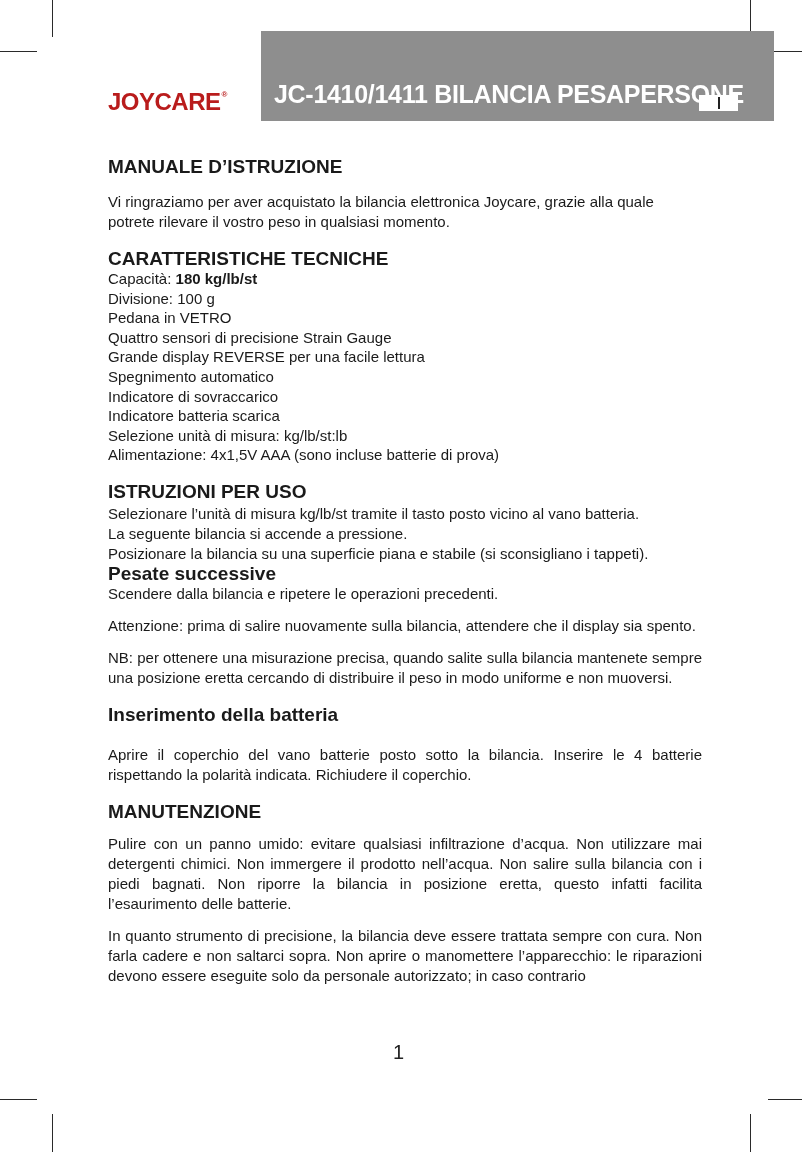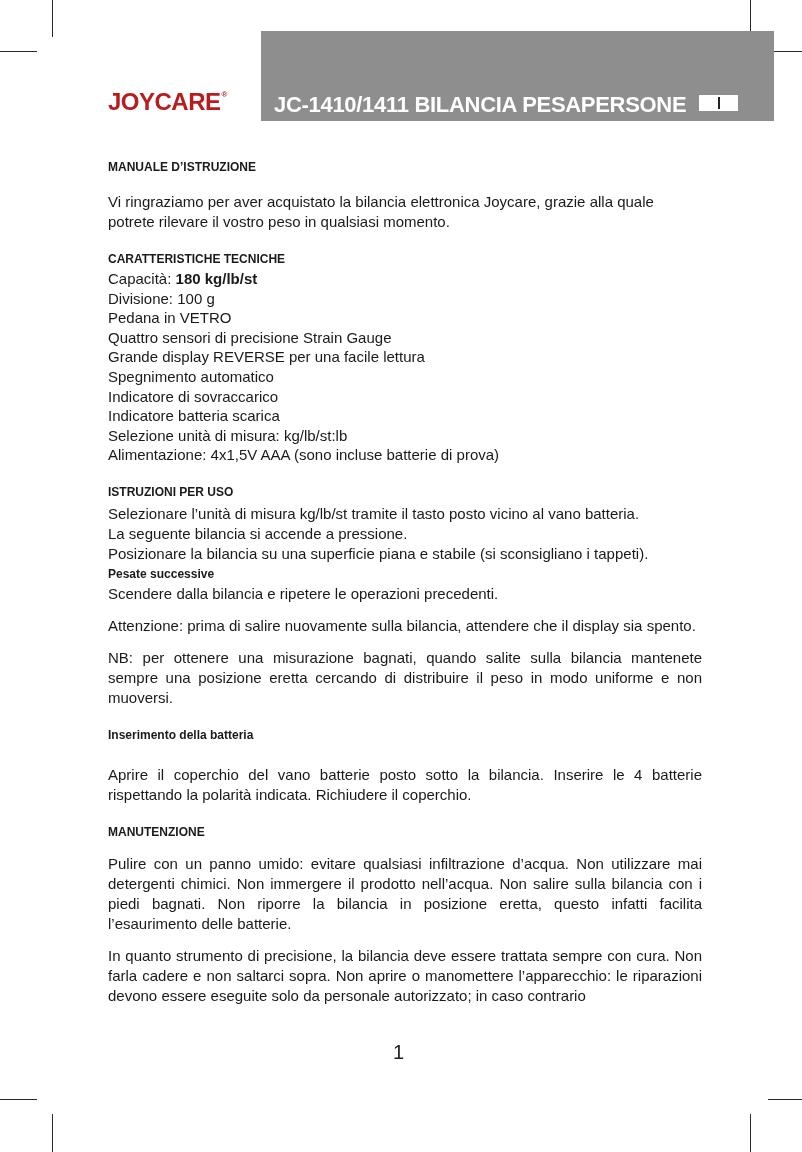--- a/index.html
+++ b/index.html
@@ -10,43 +10,43 @@
   }
   .crop { position: absolute; background: #2a2a2a; }
   .crop.v { width: 1px; }
   .crop.h { height: 1px; }
 
   .header-band {
     position: absolute; left: 261px; top: 31px; width: 513px; height: 90px;
     background: #8e8e8e;
   }
   .header-title {
-    position: absolute; left: 274px; top: 92px;
+    position: absolute; left: 274px; top: 80px;
     font-family: "Liberation Sans", sans-serif; font-weight: bold;
-    font-size: 22px; color: #ffffff; letter-spacing: -0.3px; white-space: nowrap;
+    font-size: 25px; color: #ffffff; letter-spacing: -0.3px; white-space: nowrap;
   }
   .lang-badge {
     position: absolute; left: 699px; top: 95px; width: 39px; height: 16px;
     background: #ffffff;
   }
   .lang-badge .bar {
     position: absolute; left: 19px; top: 2px; width: 2px; height: 12px; background: #222;
   }
   .logo {
     position: absolute; left: 108px; top: 88px;
     font-family: "Liberation Sans", sans-serif; font-weight: bold;
     font-size: 24px; letter-spacing: -0.5px; color: #b91c1c; white-space: nowrap;
   }
   .logo sup { font-size: 8px; vertical-align: top; position: relative; top: 2px; margin-left: 1px; }
 
   .content {
     position: absolute; left: 108px; top: 157px; width: 594px;
     font-size: 15px; line-height: 20px; color: #1a1a1a;
   }
-  .h { font-weight: bold; font-size: 12px; margin: 0; line-height: 20px; }
+  .h { font-weight: bold; font-size: 19px; margin: 0; line-height: 20px; }
   .p { margin: 0; }
   .justify { text-align: justify; text-align-last: left; margin-top: 12px; }
   .gap { height: 17px; }
   .spec { margin: 0; line-height: 19.6px; }
   .spec b { font-weight: bold; text-align: right; }
 
   .page-number {
     position: absolute; left: 393px; top: 1041px; font-size: 20px; color: #222;
   }
 </style>
@@ -94,21 +94,21 @@
   <div class="gap"></div>
 
   <section>
     <h2 class="h">ISTRUZIONI PER USO</h2>
     <p class="p justify" style="margin-top:2px;">Selezionare l’unità di misura kg/lb/st tramite il tasto posto vicino al vano batteria.</p>
     <p class="p">La seguente bilancia si accende a pressione.</p>
     <p class="p">Posizionare la bilancia su una superficie piana e stabile (si sconsigliano i tappeti).</p>
     <h3 class="h">Pesate successive</h3>
     <p class="p">Scendere dalla bilancia e ripetere le operazioni precedenti.</p>
     <p class="p justify">Attenzione: prima di salire nuovamente sulla bilancia, attendere che il display sia spento.</p>
-    <p class="p justify">NB: per ottenere una misurazione bagnati, quando salite sulla bilancia mantenete sempre una posizione eretta cercando di distribuire il peso in modo uniforme e non muoversi.</p>
+    <p class="p justify">NB: per ottenere una misurazione precisa, quando salite sulla bilancia mantenete sempre una posizione eretta cercando di distribuire il peso in modo uniforme e non muoversi.</p>
   </section>
 
   <div class="gap"></div>
 
   <section>
     <h2 class="h">Inserimento della batteria</h2>
     <p class="p justify" style="margin-top:20px;">Aprire il coperchio del vano batterie posto sotto la bilancia. Inserire le 4 batterie rispettando la polarità indicata. Richiudere il coperchio.</p>
   </section>
 
   <div class="gap"></div>

